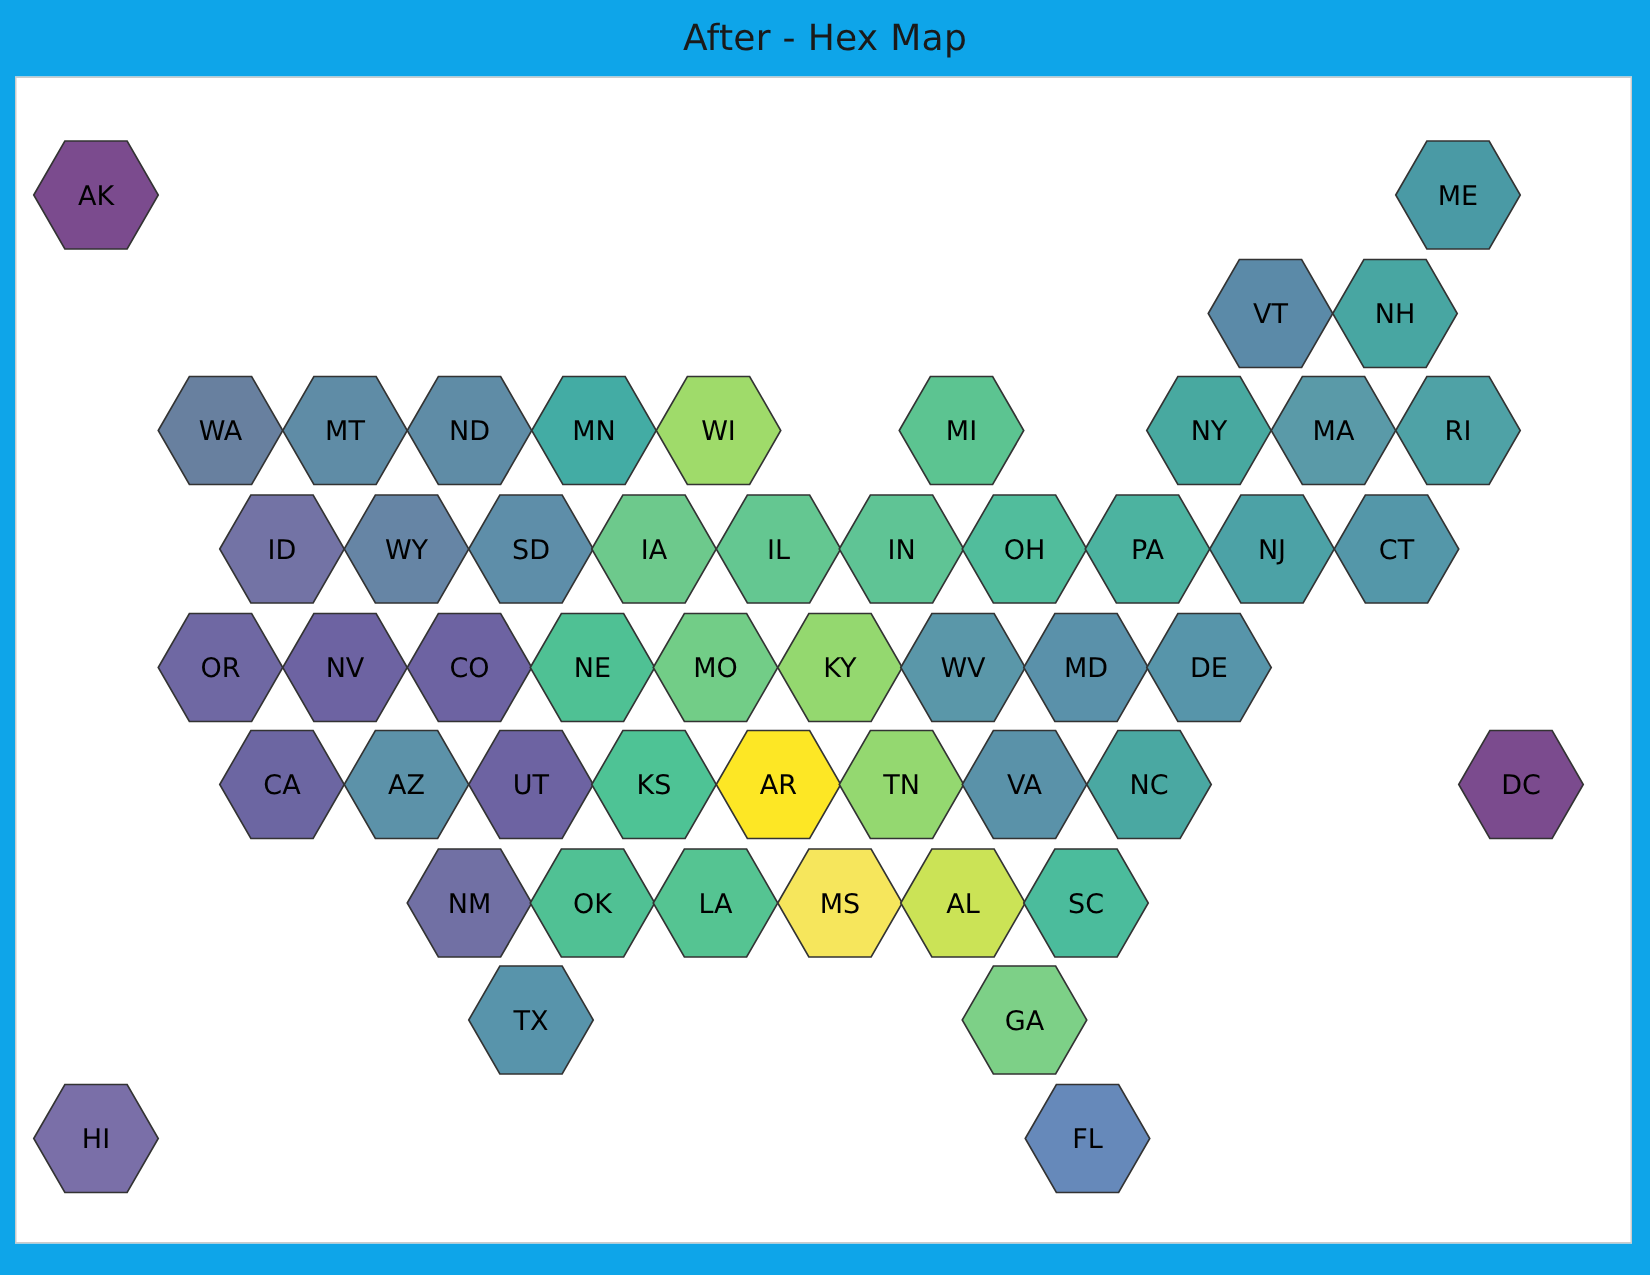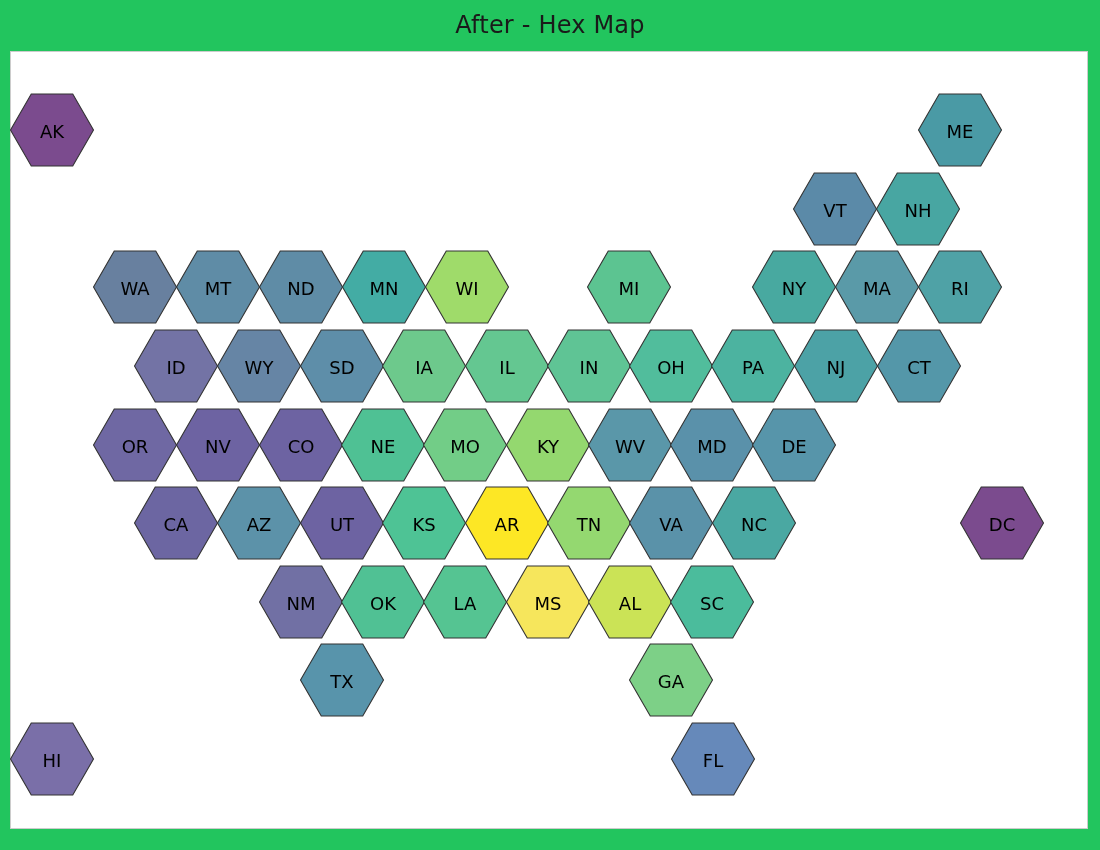--- a/index.html
+++ b/index.html
@@ -10,21 +10,21 @@
   body {
     width: 1100px;
     height: 850px;
     font-family: "DejaVu Sans", sans-serif;
     overflow: hidden;
   }
   #figure {
     position: relative;
     width: 1100px;
     height: 850px;
-    background: #22c55e;
+    background: #0ea5e9;
   }
   #chart-title {
     position: absolute;
     left: 0;
     top: 10px;
     width: 1100px;
     text-align: center;
     font-size: 24px;
     color: #1a1a1a;
     font-family: "DejaVu Sans", sans-serif;
@@ -38,21 +38,21 @@
     left: 10px;
     top: 51px;
     width: 1078px;
     height: 778px;
     border: 1px solid #cccccc;
     box-sizing: border-box;
     background: #ffffff;
   }
   #hex-layer {
     position: absolute;
-    left: 0;
+    left: 12px;
     top: 0;
     width: 1081px;
     height: 850px;
     pointer-events: none;
   }
   #hex-layer svg {
     display: block;
     width: 1100px;
     height: 850px;
     overflow: visible;

